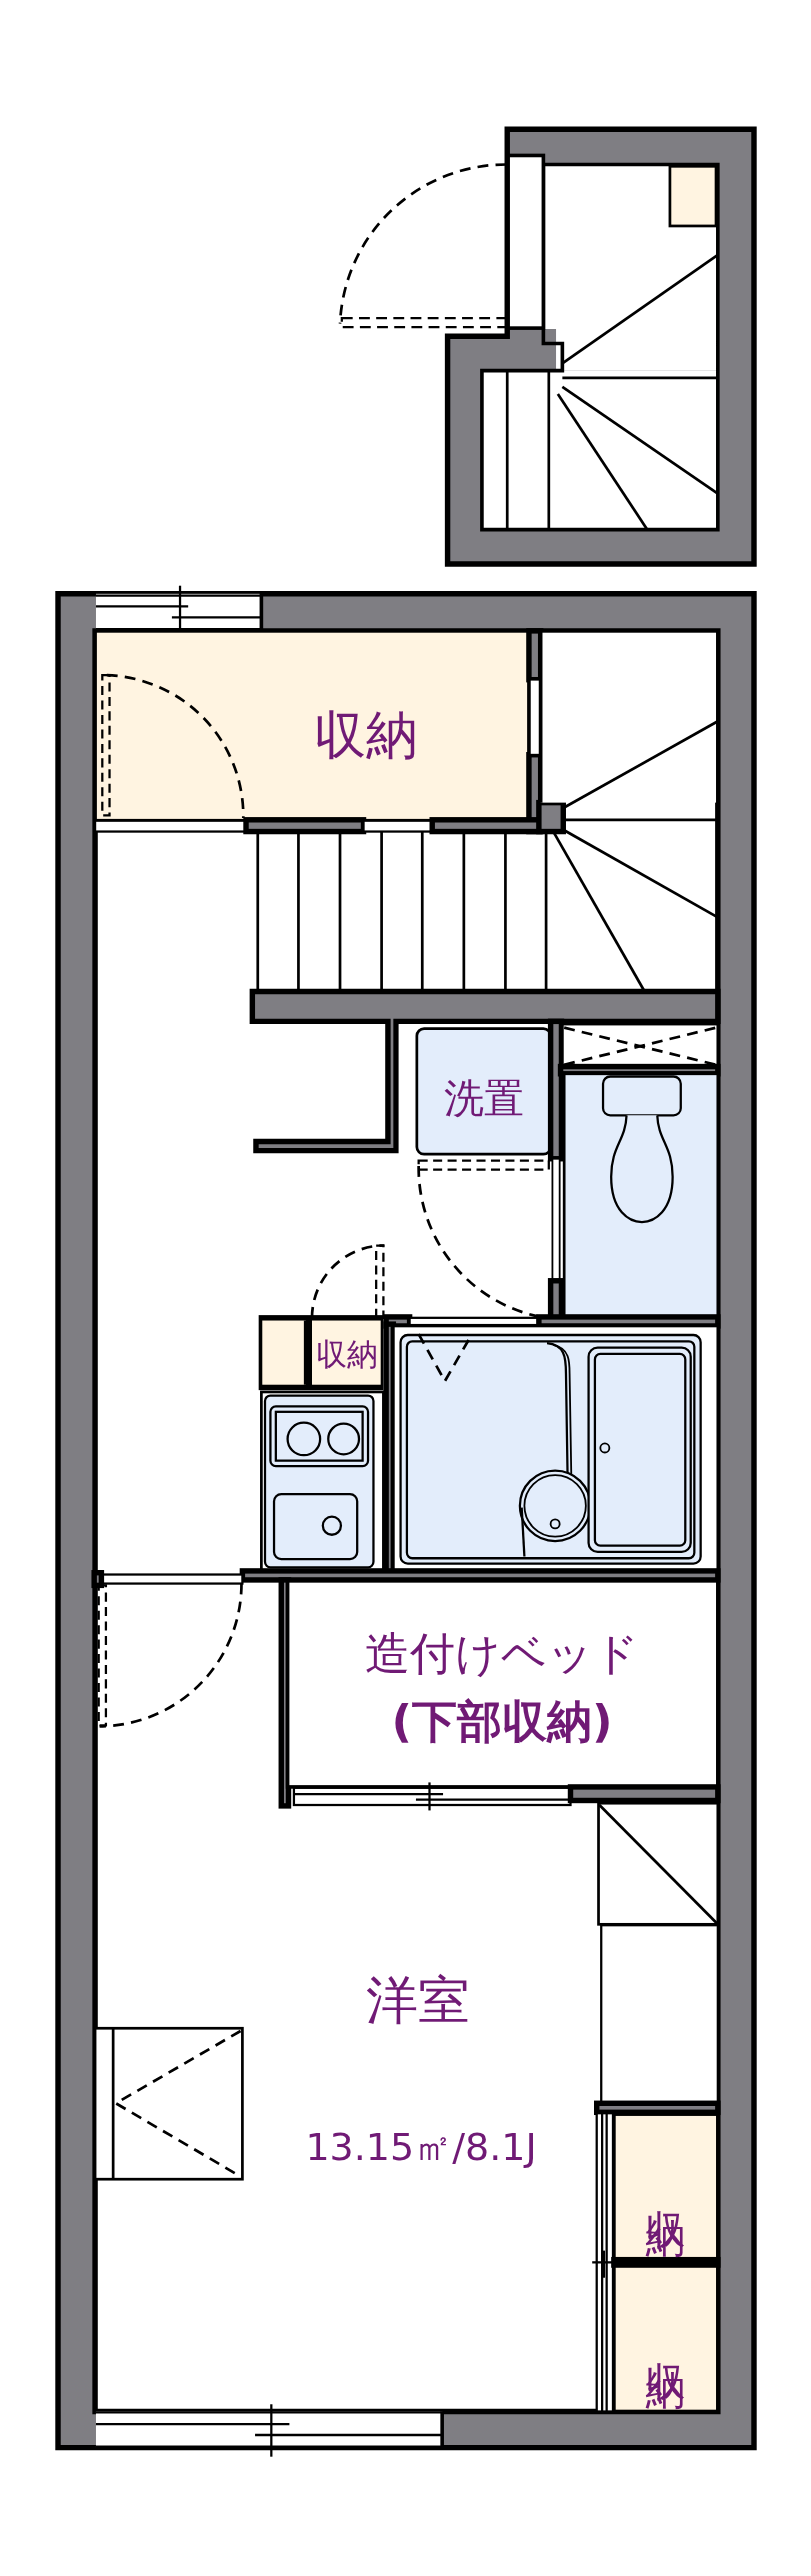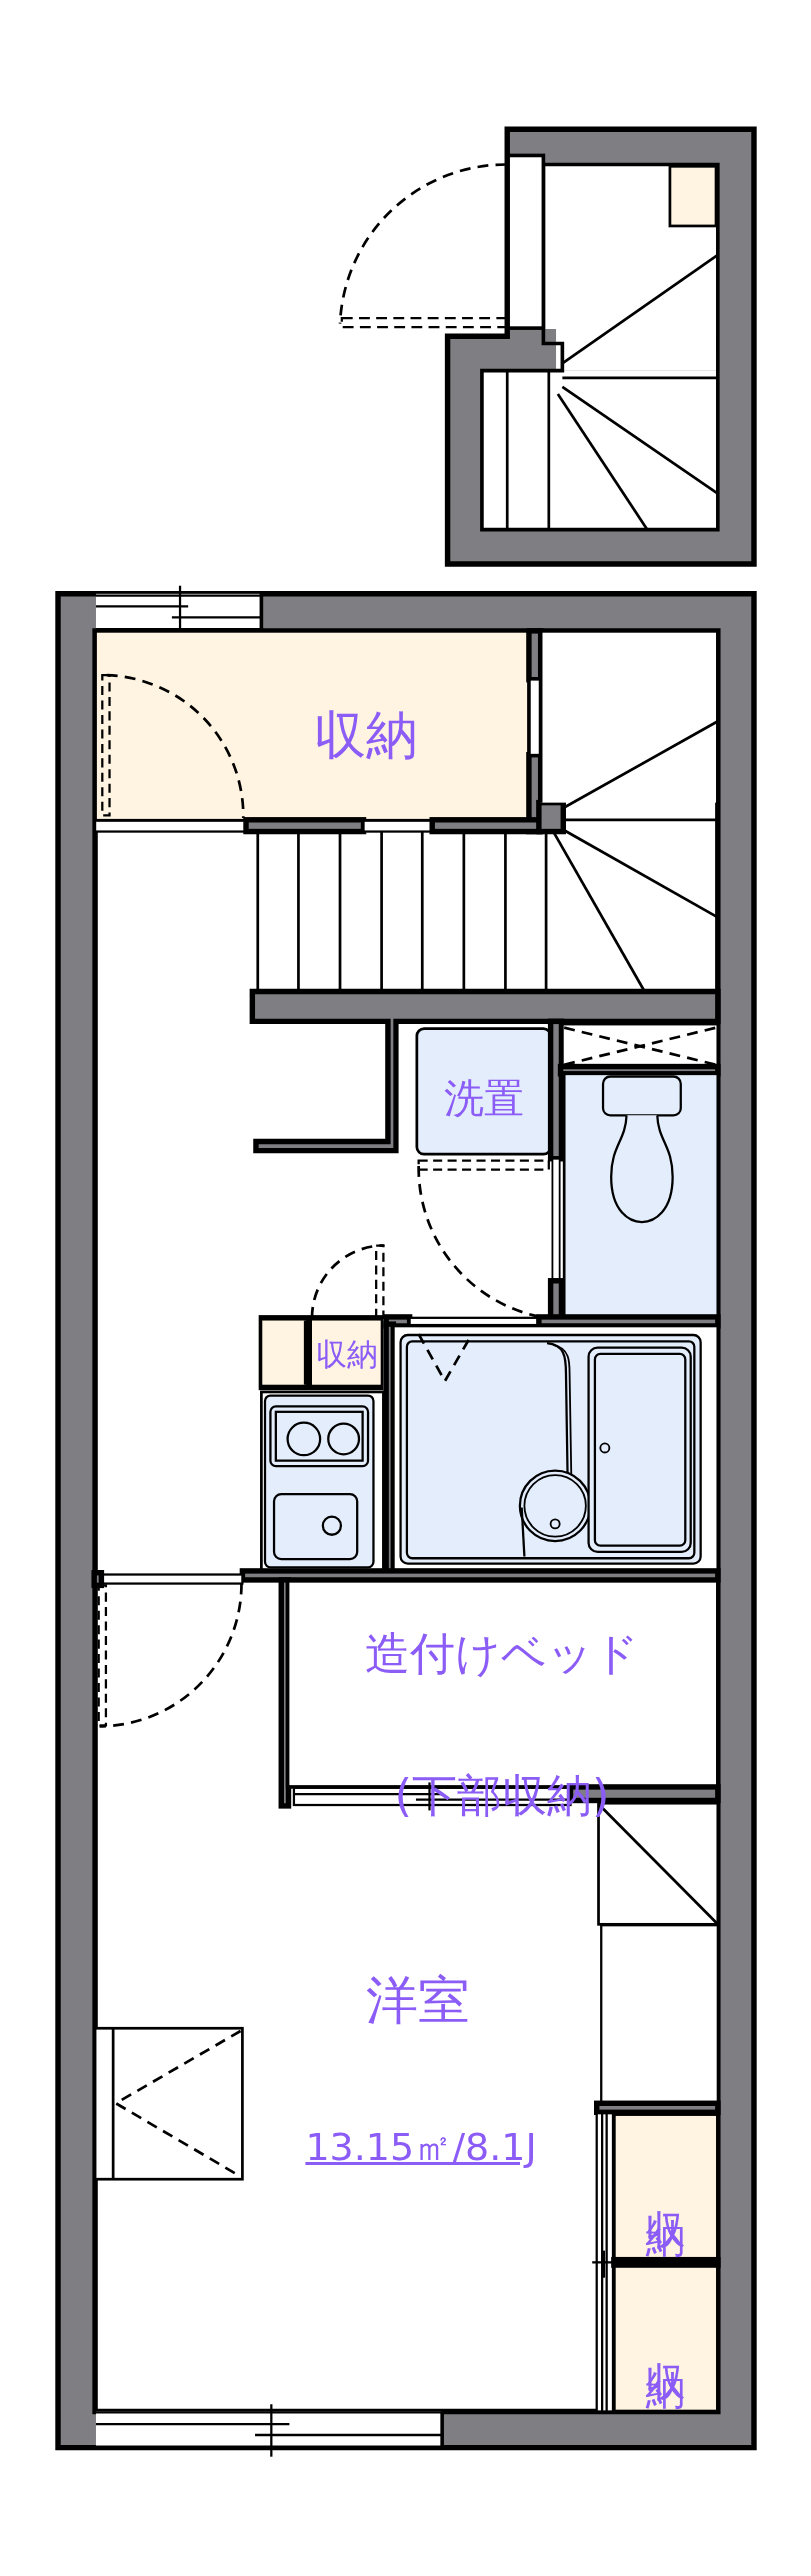--- a/index.html
+++ b/index.html
@@ -6,26 +6,26 @@
   body { width: 812px; height: 2576px; position: relative; overflow: hidden; }
   #plan { position: absolute; left: 0; top: 0; width: 812px; height: 2576px; }
   .wall { fill: #7f7e83; stroke: #000; stroke-width: 6; stroke-linejoin: miter; }
   .ln { stroke: #000; stroke-width: 4; fill: none; }
   .ln-thin { stroke: #000; stroke-width: 3; fill: none; }
   .ln-hair { stroke: #000; stroke-width: 2.5; fill: none; }
   .dash { stroke: #000; stroke-width: 3; fill: none; stroke-dasharray: 12 8; }
   .cream { fill: #fff4e1; }
   .blue { fill: #e3edfb; }
   .white { fill: #ffffff; }
-  .lbl { position: absolute; font-family: "DejaVu Sans", sans-serif; color: #8b5cf6; line-height: 1; white-space: nowrap; transform: translate(-50%, -50%); }
+  .lbl { position: absolute; font-family: "DejaVu Sans", sans-serif; color: #701a75; line-height: 1; white-space: nowrap; transform: translate(-50%, -50%); }
   .lbl-lg { font-size: 52px; }
   .lbl-md { font-size: 45px; }
   .lbl-sm { font-size: 40px; }
   .lbl-xs { font-size: 31px; }
-  .lbl-area { font-size: 38px; text-decoration: underline; }
+  .lbl-area { font-size: 38px; }
   .vert { writing-mode: vertical-rl; text-orientation: upright; letter-spacing: 9px; }
 </style>
 </head>
 <body>
 
 <svg id="plan" viewBox="0 0 898 2850" xmlns="http://www.w3.org/2000/svg">
 
   <g>
 
     <path class="wall" d="M561,143 L834,143 L834,624 L495,624 L495,372 L561,372 Z"></path>
@@ -201,18 +201,18 @@
     <rect class="cream" x="679" y="2339" width="115" height="161" stroke="#000" stroke-width="4"></rect>
     <rect class="wall" x="679" y="2500" width="115" height="6" stroke-width="2"></rect>
     <rect class="cream" x="679" y="2507" width="115" height="161" stroke="#000" stroke-width="4"></rect>
   </g>
 </svg>
 
 <div class="lbl lbl-lg" style="left:366px; top:735px;">収納</div>
 <div class="lbl lbl-sm" style="left:484px; top:1098px;">洗置</div>
 <div class="lbl lbl-xs" style="left:347px; top:1354px;">収納</div>
 <div class="lbl lbl-md" style="left:502px; top:1653px;">造付けベッド</div>
-<div class="lbl lbl-md" style="left:502px; top:1795px;">(下部収納)</div>
+<div class="lbl lbl-md" style="left:502px; top:1721px;font-weight:bold;">(下部収納)</div>
 <div class="lbl lbl-lg" style="left:418px; top:2000px;">洋室</div>
 <div class="lbl lbl-area" style="left:421px; top:2147px;">13.15㎡/8.1J</div>
 <div class="lbl lbl-sm vert" style="left:666px; top:2187px;">収納</div>
 <div class="lbl lbl-sm vert" style="left:666px; top:2339px;">収納</div>
 
 
 </body></html>

